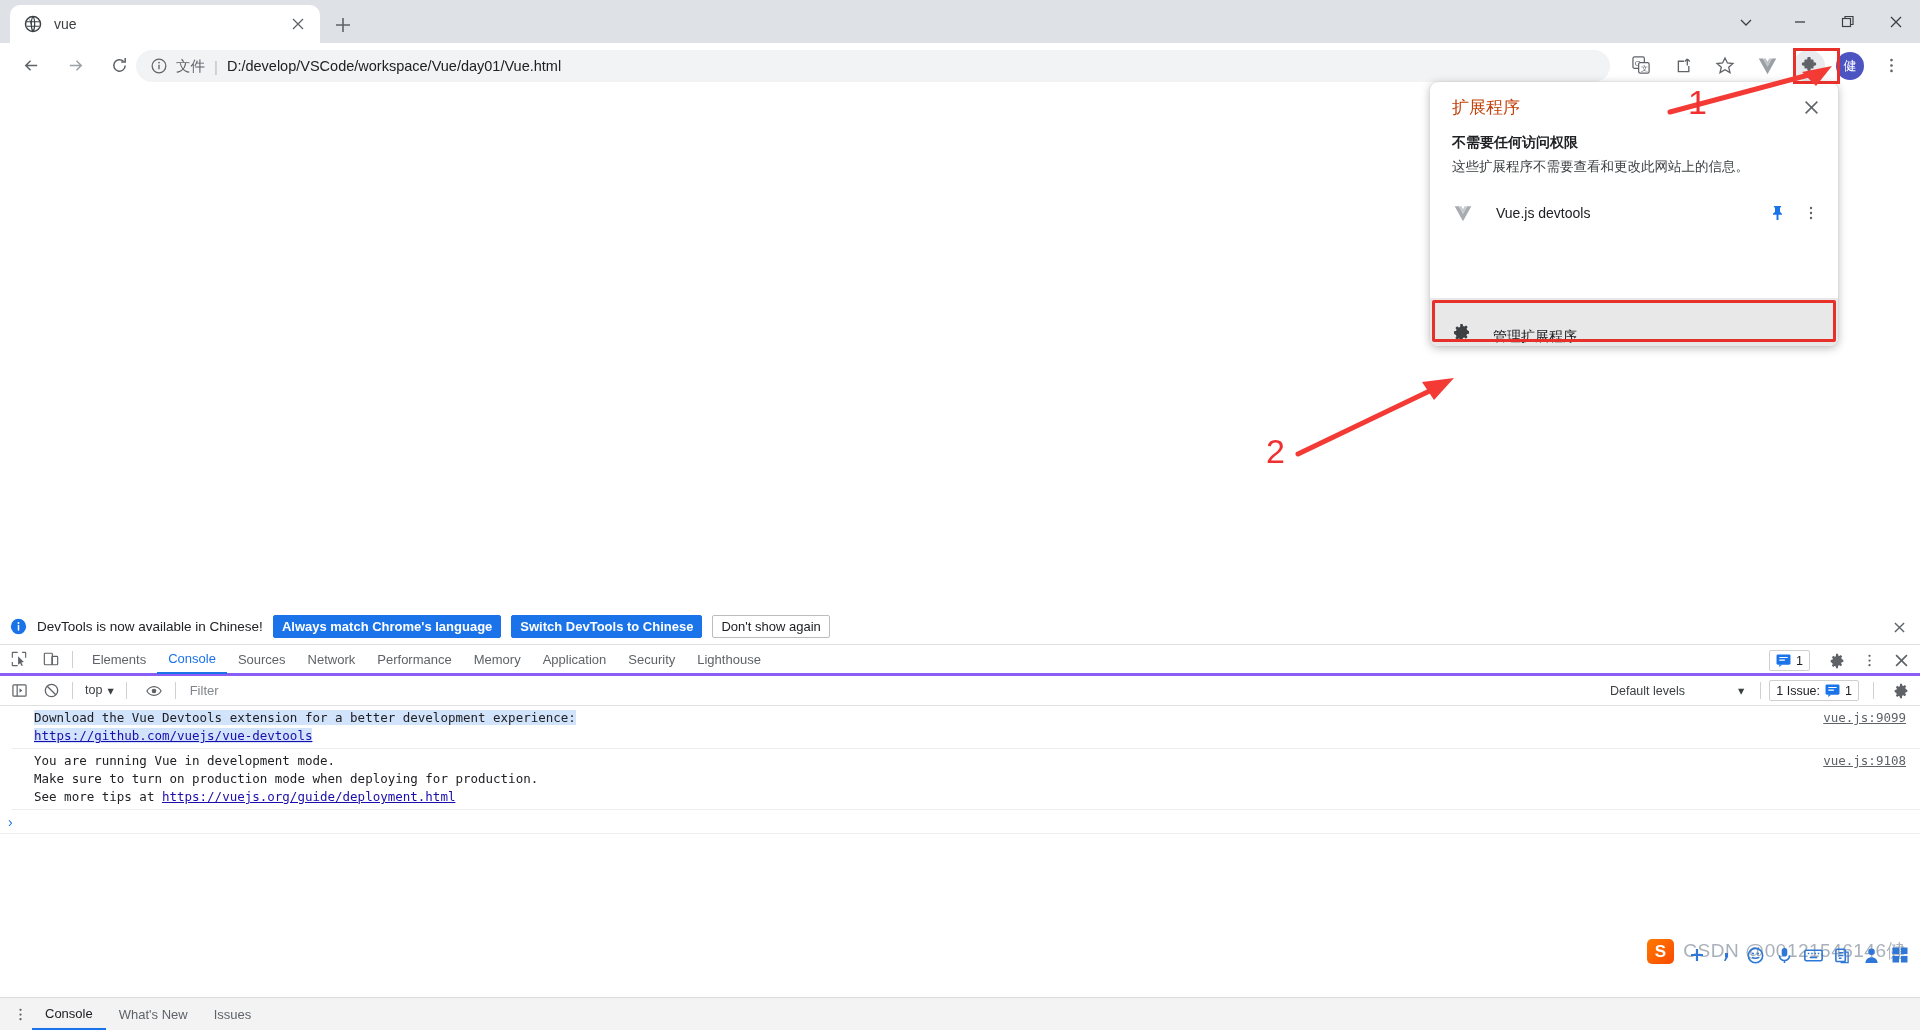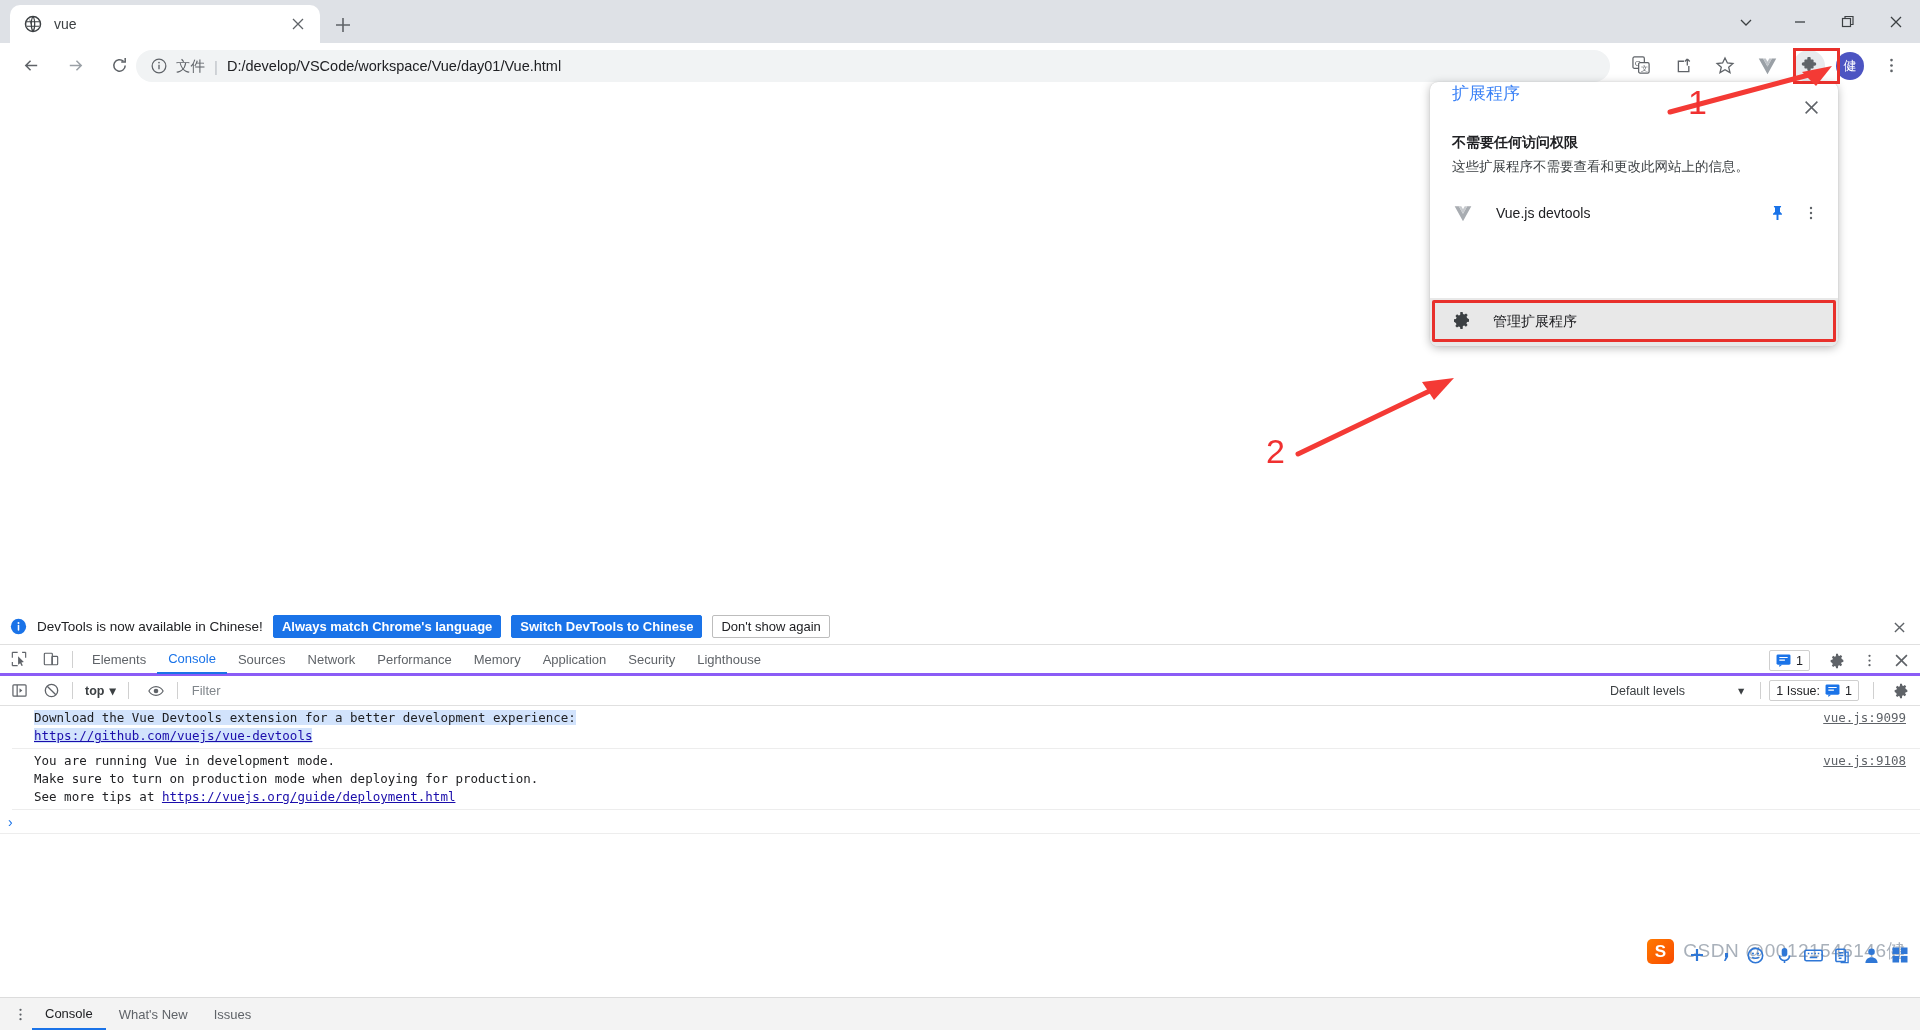--- a/index.html
+++ b/index.html
@@ -73,34 +73,34 @@
   .viewport { position:absolute; left:0; top:88px; width:1920px; height:521px; background:#fff; }
 
   
   .ext-popup {
     position:absolute; left:1430px; top:82px; width:408px; height:264px;
     background:#ffffff; border-radius:8px;
     box-shadow:0 2px 10px rgba(0,0,0,.28), 0 0 1px rgba(0,0,0,.2);
     z-index:40; overflow:hidden;
   }
   .ext-head { position:relative; height:52px; }
-  .ext-title { position:absolute; left:22px; top:0; font-size:17px; color:#3b82f6; }
+  .ext-title { position:absolute; left:22px; top:14px; font-size:17px; color:#c2410c; }
   .ext-close { position:absolute; right:14px; top:12px; width:26px;height:26px;
     display:flex;align-items:center;justify-content:center;color:#5f6368; }
   .ext-section-title { margin:0 0 0 22px; font-size:14px; font-weight:bold; color:#202124; }
   .ext-section-desc { margin:6px 0 0 22px; font-size:13.5px; color:#3c4043; }
   .ext-list { margin-top:12px; }
   .ext-row { height:50px; display:flex; align-items:center; padding:0 14px 0 22px; }
   .ext-ico { width:22px;height:22px;flex:0 0 auto;display:flex;align-items:center;justify-content:center; }
   .ext-name { flex:1 1 auto; margin-left:22px; font-size:14px; color:#202124; }
   .ext-pin { width:26px;height:26px;display:flex;align-items:center;justify-content:center; }
   .ext-kebab { width:26px;height:26px;margin-left:8px;display:flex;align-items:center;justify-content:center;color:#5f6368; }
   .ext-manage {
     position:absolute; left:0; bottom:0; width:408px; height:48px;
-    background:#e8e8e8; display:flex; align-items:center; padding-left:22px;
+    background:#e8e8e8; display:flex; align-items:flex-end; padding-left:22px;
   }
   .ext-manage-label { margin-left:22px; font-size:14px; color:#202124; }
   .manage-outline {
     position:absolute; left:1432px; top:300px; width:404px; height:42px;
     border:3px solid #e8302b; border-radius:2px; z-index:41; pointer-events:none;
   }
   .ext-btn-outline {
     position:absolute; left:1793px; top:48px; width:47px; height:36px;
     border:3px solid #e8302b; z-index:45; pointer-events:none;
   }
@@ -146,21 +146,21 @@
   .dt-right { position:absolute; right:6px; top:0; height:31px; display:flex; align-items:center; }
   .dt-issue-chip {
     height:21px; border:1px solid #cfcfcf; border-radius:2px; display:flex;
     align-items:center; padding:0 6px; font-size:12.5px; color:#202124; margin-right:8px;
   }
 
   .dt-filterbar {
     position:relative; height:30px; border-bottom:1px solid #e0e0e0;
     display:flex; align-items:center; background:#fff;
   }
-  .ctx-sel { display:flex;align-items:flex-end;font-size:12.5px;color:#3c4043; padding:0 4px;font-weight:bold; }
+  .ctx-sel { display:flex;align-items:flex-start;font-size:12.5px;color:#3c4043; padding:0 4px; }
   .filter-input {
     flex:1 1 auto; margin-left:6px; margin-right:8px; height:22px;
     border:none; outline:none; font-size:13px; color:#202124;
     font-family:"Liberation Sans", sans-serif; background:transparent;
   }
   .filter-input::placeholder { color:#80868b; }
   .levels-sel { display:flex;align-items:center;font-size:12.5px;color:#3c4043;padding:0 8px;white-space:nowrap;gap:47px; }
 
   .console-body { position:relative; background:#fff; }
   .cmsg { position:relative; border-bottom:1px solid #ededed; padding:3px 0 3px 22px;

